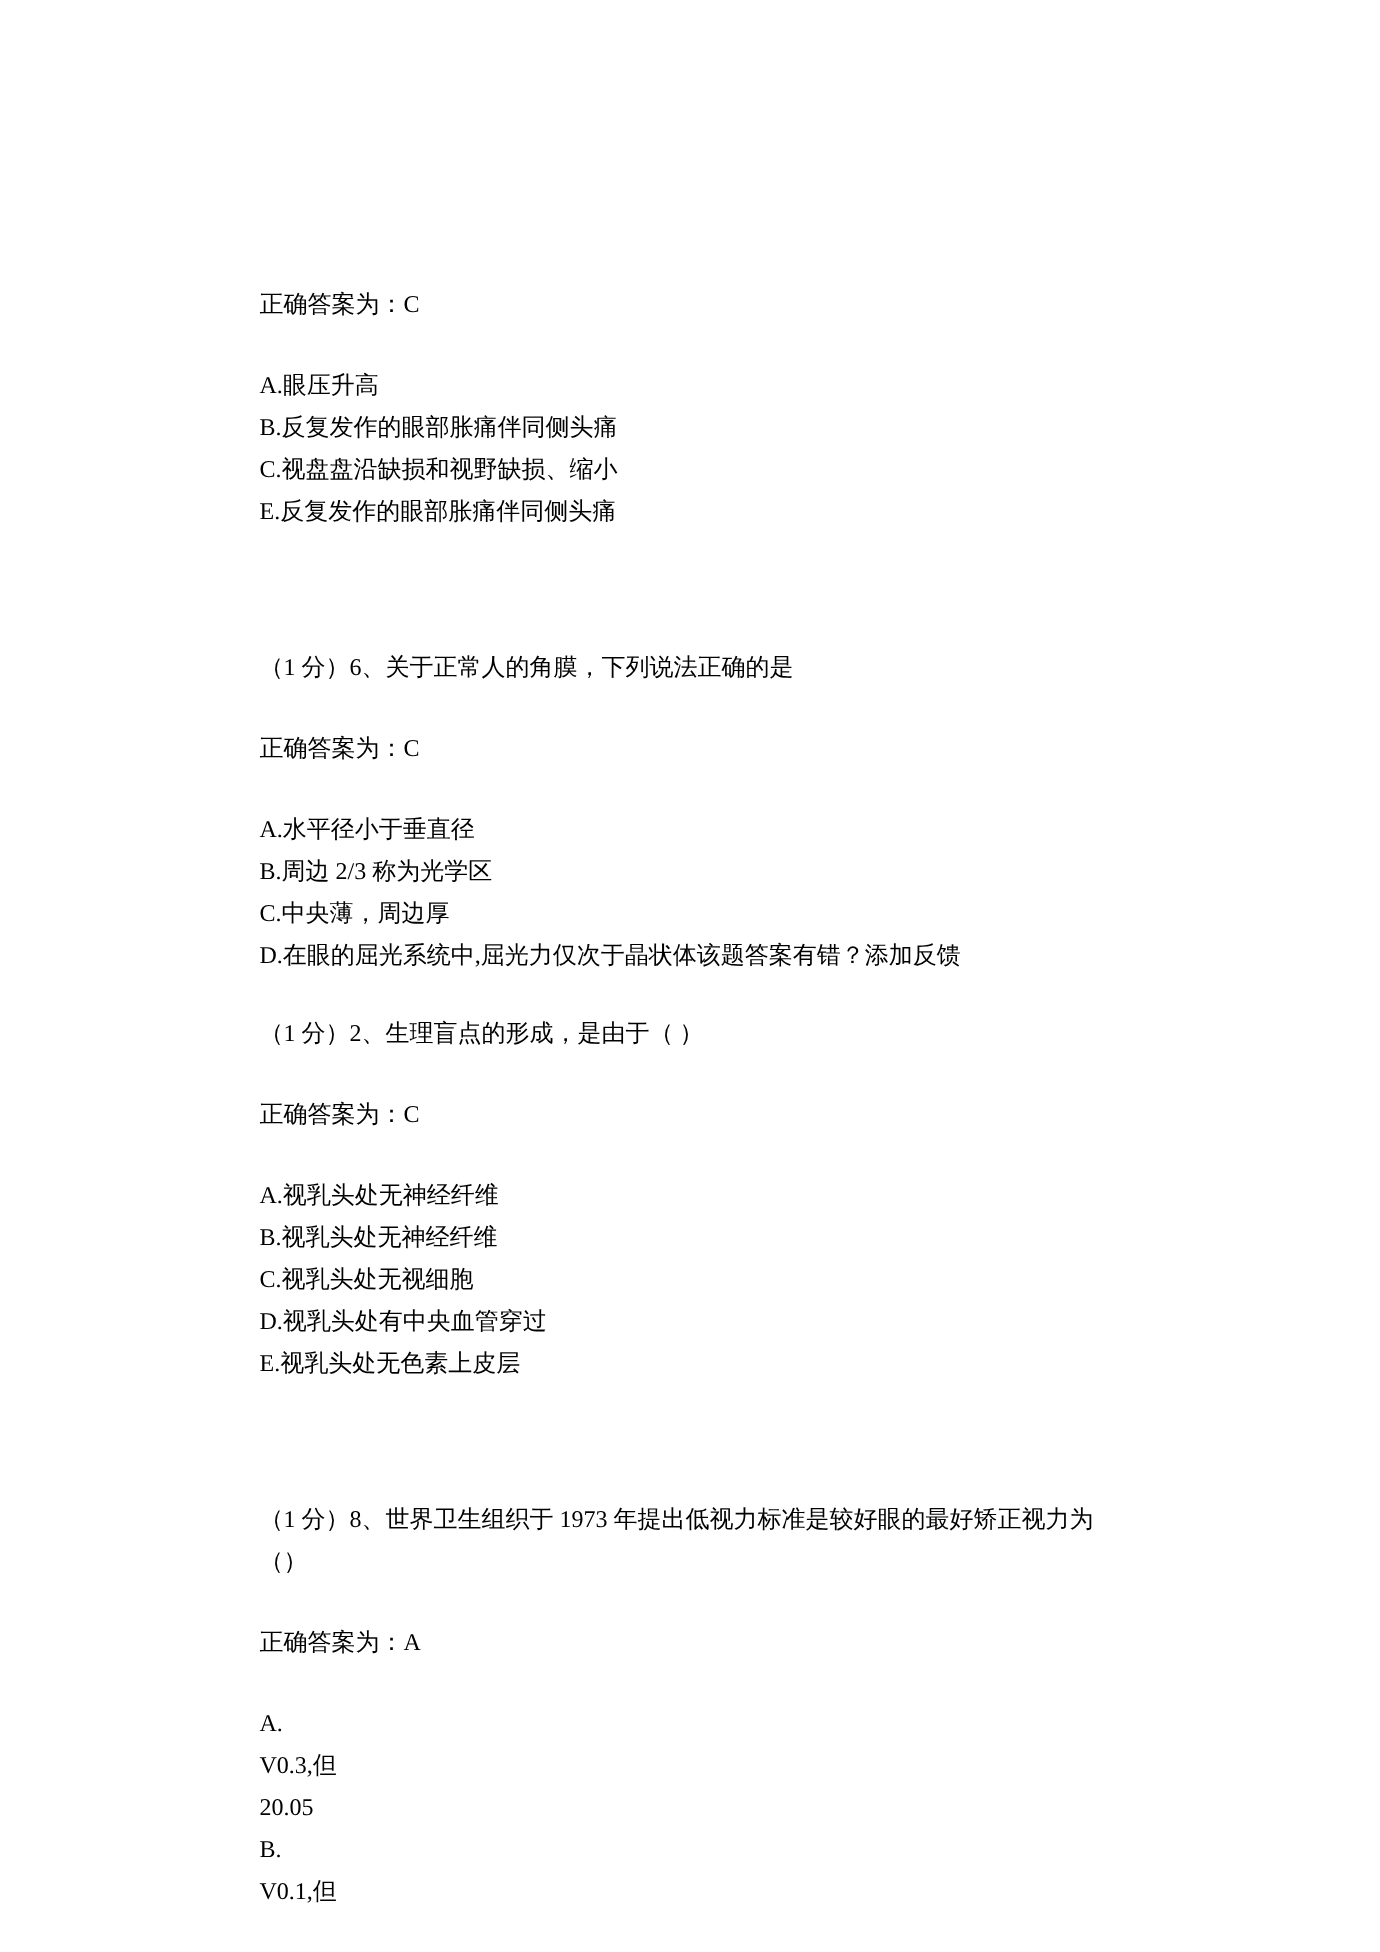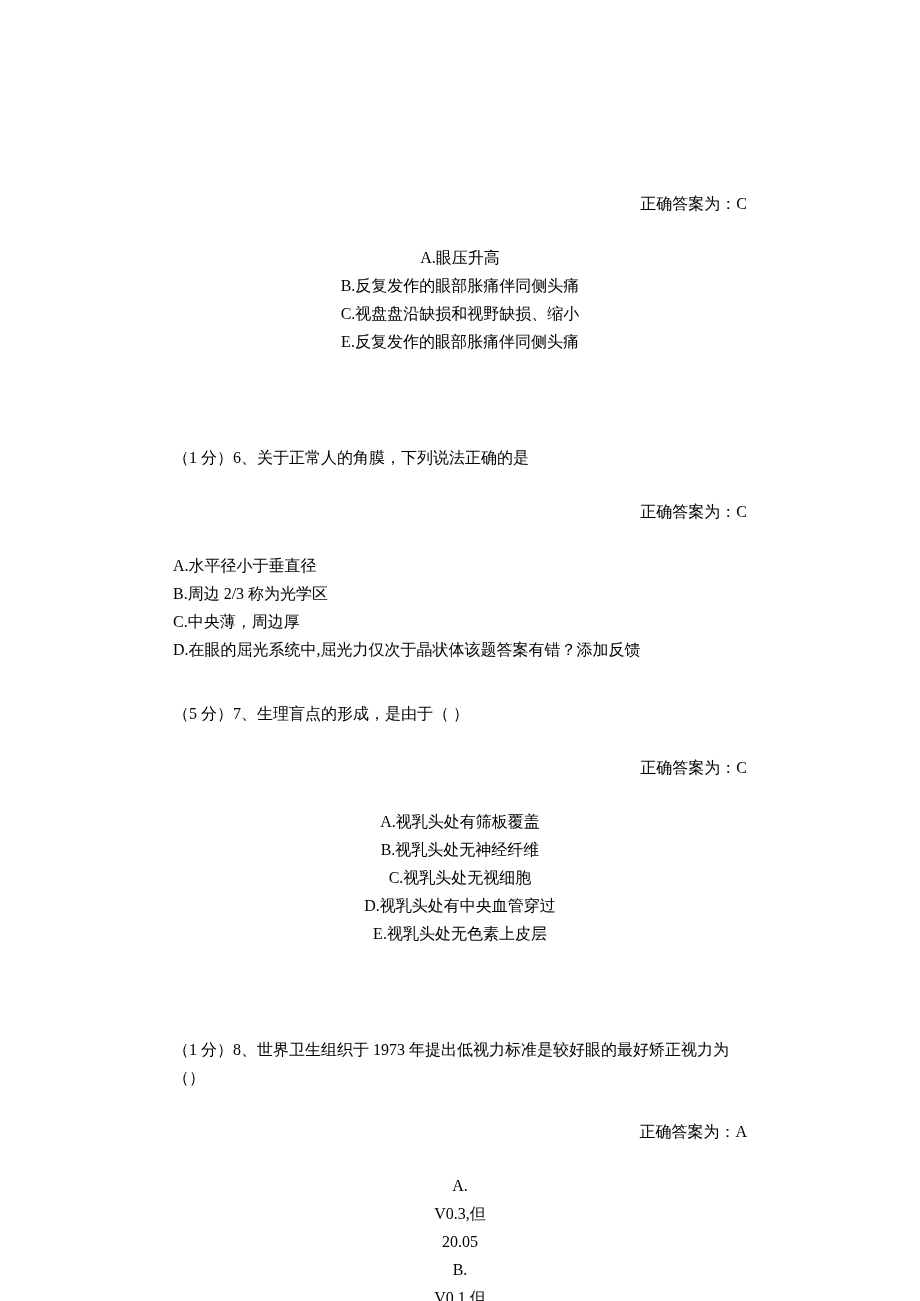--- a/index.html
+++ b/index.html
@@ -10,36 +10,34 @@
     font-family: "SimSun", "宋体", serif;
     font-size: 16px;
     color: #000000;
     line-height: 1.75;
   }
   .page {
     padding: 190px 173px 100px 173px;
   }
   .block {
     margin-bottom: 26px;
-    text-align: center;
   }
   .block-small-gap {
     margin-bottom: 0px;
   }
   p {
     margin: 0;
     padding: 0;
   }
   .question {
-    margin-top: 36px;
+    margin-top: 24px;
     margin-bottom: 26px;
   }
   .answer {
     margin-bottom: 26px;
-    text-align: right;
   }
   .options p {
     margin: 0;
   }
   .spacer-large {
     height: 26px;
   }
 </style>
 </head>
 <body>
@@ -61,26 +59,26 @@
 
   <p class="answer">正确答案为：C</p>
 
   <div class="options block-small-gap">
     <p>A.水平径小于垂直径</p>
     <p>B.周边 2/3 称为光学区</p>
     <p>C.中央薄，周边厚</p>
     <p>D.在眼的屈光系统中,屈光力仅次于晶状体该题答案有错？添加反馈</p>
   </div>
 
-  <p class="question">（5 分）7、生理盲点的形成，是由于（   ）</p>
+  <p class="question">（1 分）2、生理盲点的形成，是由于（   ）</p>
 
   <p class="answer">正确答案为：C</p>
 
   <div class="options block">
-    <p>A.视乳头处有筛板覆盖</p>
+    <p>A.视乳头处无神经纤维</p>
     <p>B.视乳头处无神经纤维</p>
     <p>C.视乳头处无视细胞</p>
     <p>D.视乳头处有中央血管穿过</p>
     <p>E.视乳头处无色素上皮层</p>
   </div>
 
   <div class="spacer-large"></div>
 
   <p class="question">（1 分）8、世界卫生组织于 1973 年提出低视力标准是较好眼的最好矫正视力为（）</p>
 

